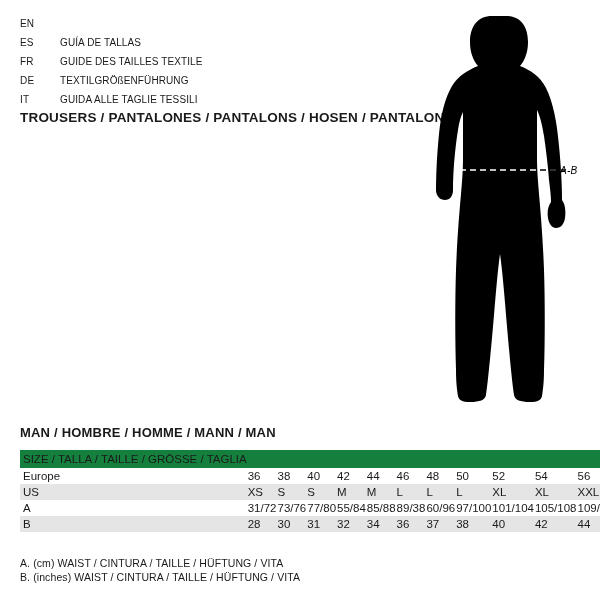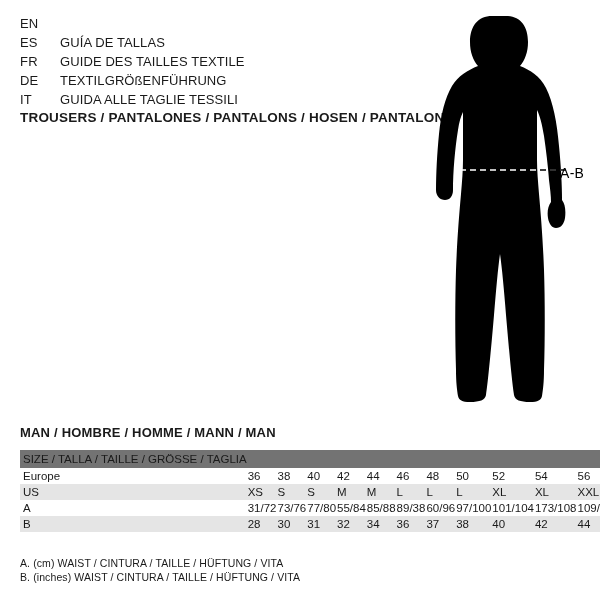--- a/index.html
+++ b/index.html
@@ -20,21 +20,21 @@
   .lang-block {
     position: absolute;
     left: 20px;
     top: 14px;
     width: 340px;
   }
   .lang-row {
     display: flex;
     align-items: flex-end;
     line-height: 19px;
-    font-size: 13px;
+    font-size: 10px;
   }
   .lang-code {
     width: 40px;
     flex: 0 0 40px;
     letter-spacing: 0.2px;
   }
   .lang-text {
     flex: 1 1 auto;
     letter-spacing: 0.1px;
   }
@@ -56,23 +56,24 @@
     width: 200px;
     height: 400px;
   }
   .figure-wrap svg {
     display: block;
   }
   .ab-label {
     position: absolute;
     left: 160px;
     top: 155px;
-    font-size: 14px;
+    font-size: 10px;
     letter-spacing: 0.3px;
     color: #000;
+    font-style: italic;
   }
 
   
   .man-title {
     position: absolute;
     left: 20px;
     top: 425px;
     font-size: 13px;
     font-weight: bold;
     letter-spacing: 0.2px;
@@ -86,21 +87,21 @@
     border-collapse: collapse;
     font-size: 11.5px;
   }
   table.size-table td, table.size-table th {
     text-align: left;
     padding: 2px 0 2px 0;
     font-weight: normal;
     white-space: nowrap;
   }
   table.size-table tr.head td {
-    background: #737373;
+    background: #15803d;
     font-weight: normal;
     padding-top: 3px;
     padding-bottom: 3px;
   }
   table.size-table tr.alt td {
     background: #e5e5e5;
   }
   table.size-table td.lbl {
     width: 86px;
     padding-left: 3px;
@@ -251,21 +252,21 @@
       <td class="lbl">A</td>
       <td class="c">31/72</td>
       <td class="c">73/76</td>
       <td class="c">77/80</td>
       <td class="c">55/84</td>
       <td class="c">85/88</td>
       <td class="c">89/38</td>
       <td class="c">60/96</td>
       <td class="c">97/100</td>
       <td class="c">101/104</td>
-      <td class="c">173/108</td>
+      <td class="c">105/108</td>
       <td class="c">109/112</td>
     </tr>
     <tr class="alt">
       <td class="lbl">B</td>
       <td class="c">28</td>
       <td class="c">30</td>
       <td class="c">31</td>
       <td class="c">32</td>
       <td class="c">34</td>
       <td class="c">36</td>

